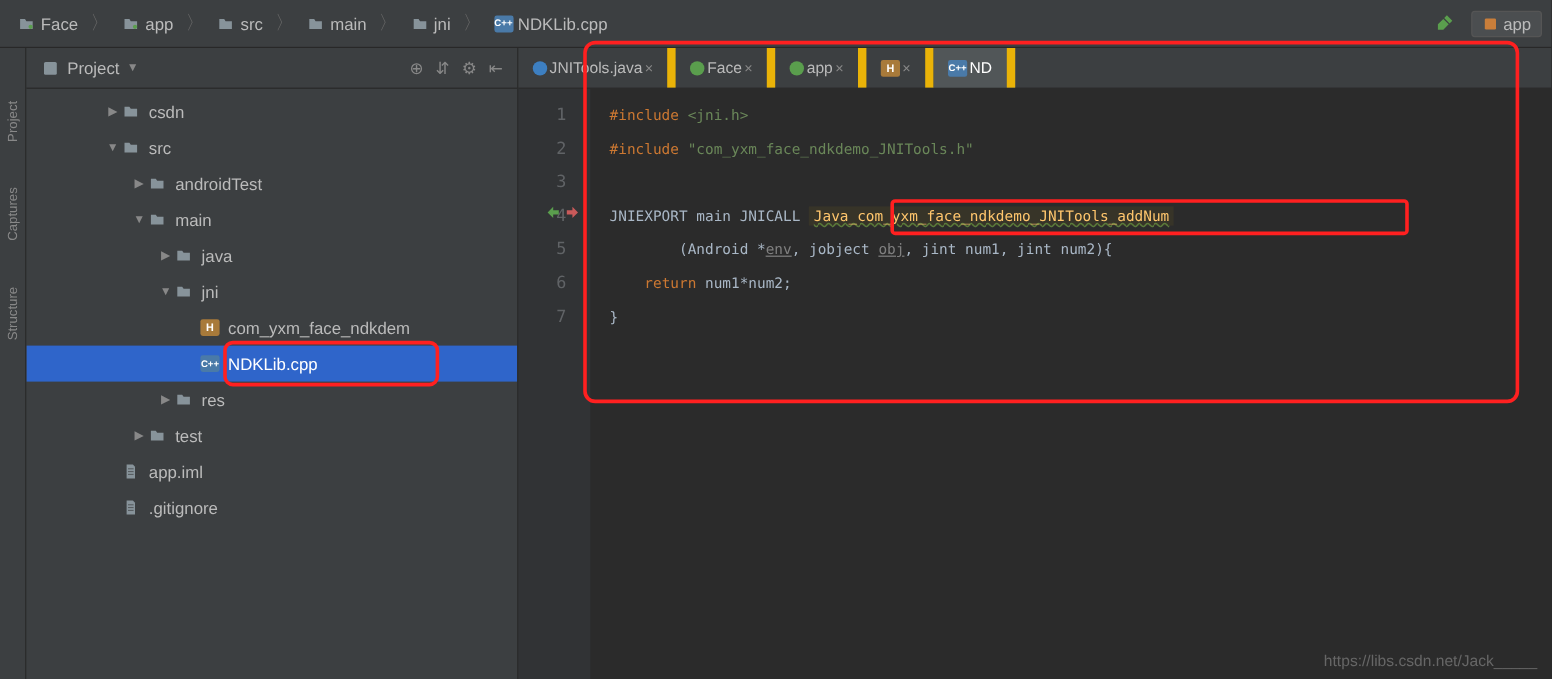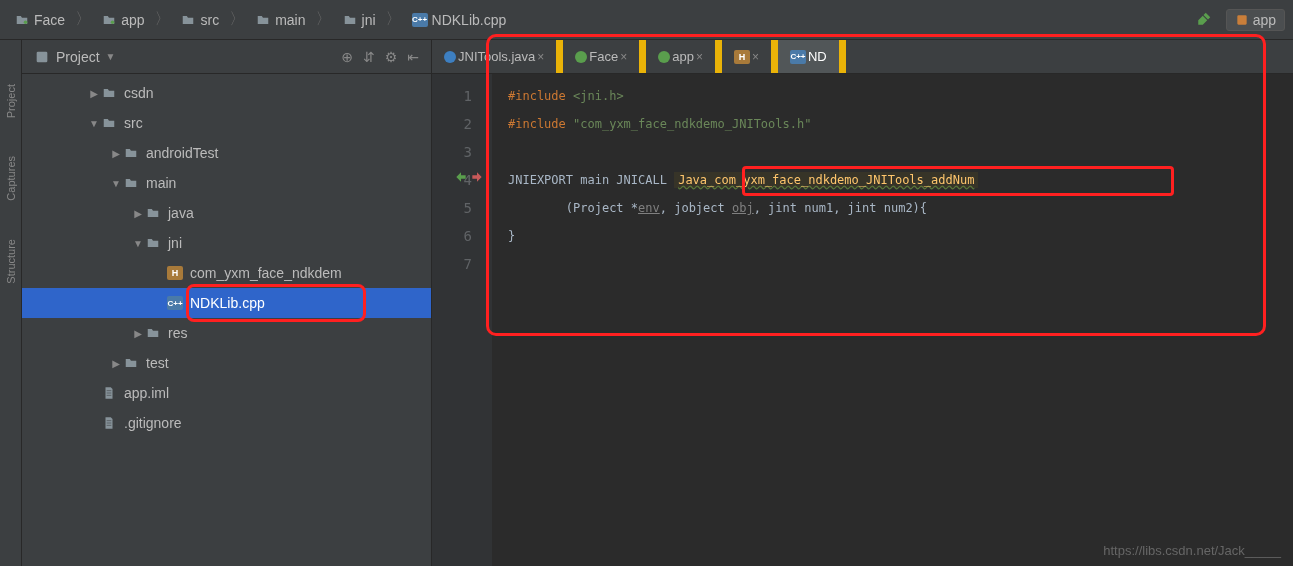--- a/index.html
+++ b/index.html
@@ -506,19 +506,20 @@
           <svg width="14" height="14" viewBox="0 0 24 24">
               <path fill="#c95a5a" d="M20 12l-8 8v-5H4V9h8V4z"></path>
             </svg>
         </div>
         <div class="red-outline-editor" style="left:-6px; top:-40px; width:780px; height:302px;"></div>
         <div class="red-outline-fn" style="left:250px; top:92px; width:432px; height:30px;"></div>
       <div class="code-line"><span class="kw-orange">#include </span><span class="kw-angle">&lt;jni.h&gt;</span></div>
           <div class="code-line"><span class="kw-orange">#include </span><span class="kw-string">"com_yxm_face_ndkdemo_JNITools.h"</span></div>
           <div class="code-line"><span class="kw-white"></span></div>
           <div class="code-line"><span class="kw-white">JNIEXPORT main JNICALL </span><span class="highlight-fn kw-yellow">Java_com_yxm_face_ndkdemo_JNITools_addNum</span></div>
-          <div class="code-line"><span class="kw-white">        (Project *</span><span class="kw-param">env</span><span class="kw-white">, jobject </span><span class="kw-param">obj</span><span class="kw-white">, jint num1, jint num2)</span><span class="kw-white">{</span></div>
+          <div class="code-line"><span class="kw-white">        (Android *</span><span class="kw-param">env</span><span class="kw-white">, jobject </span><span class="kw-param">obj</span><span class="kw-white">, jint num1, jint num2)</span><span class="kw-white">{</span></div>
+          <div class="code-line"><span class="kw-white">    </span><span class="kw-orange">return </span><span class="kw-white">num1*num2;</span></div>
           <div class="code-line"><span class="kw-white">}</span></div>
         </div>
     </div>
     <div class="watermark">https://libs.csdn.net/Jack_____</div>
   </div>
 </div>
 
 </body></html>

